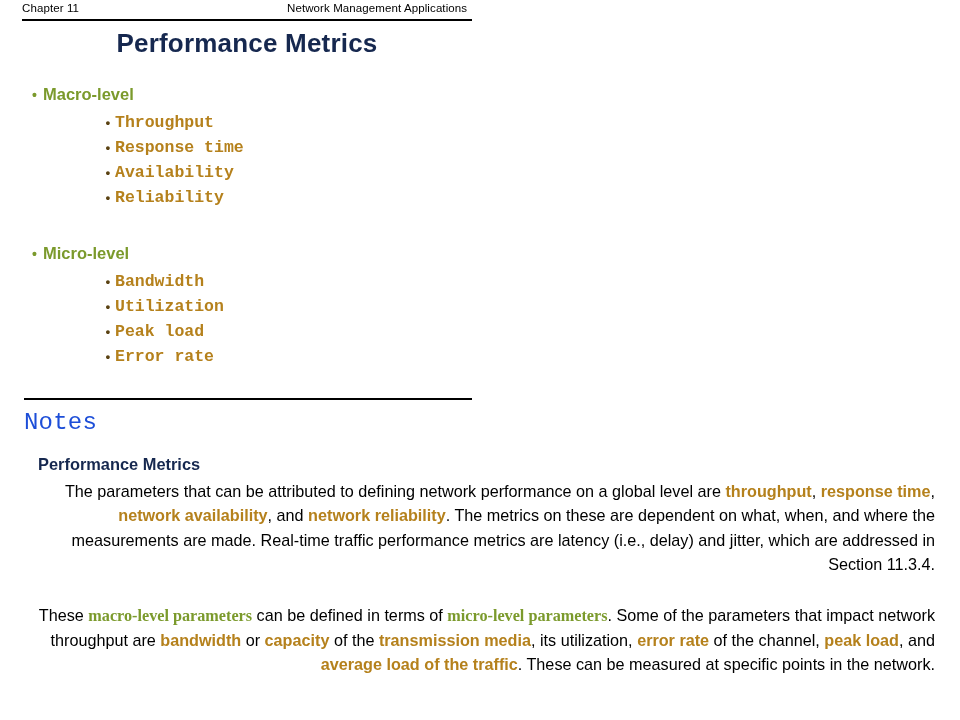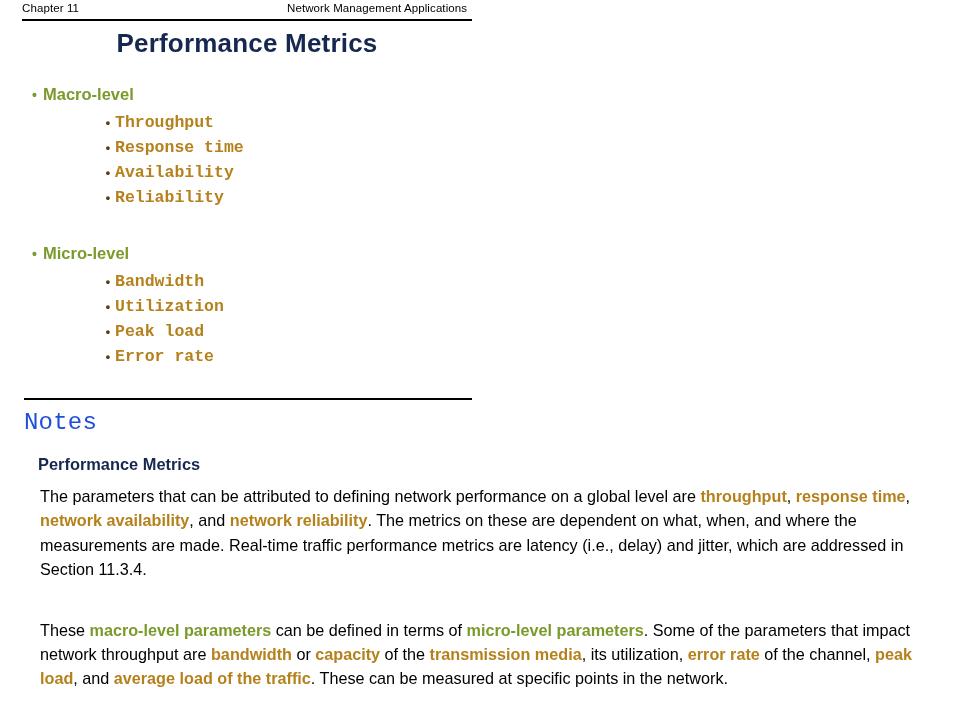--- a/index.html
+++ b/index.html
@@ -140,25 +140,25 @@
     color: #000000;
   }
   .notes-subtitle {
     font-weight: bold;
     color: #16284f;
     font-size: 16.4px;
     padding-left: 6px;
     display: block;
     margin-bottom: 2px;
   }
-  .para { margin: 8px; }
+  .para { margin: 3px; text-align: right; }
   .para-gap { height: 21px; }
 
   .k-orange { color: #b5811c; font-weight: bold; }
-  .k-green  { color: #7b9a2c; font-weight: bold; }
+  .k-green  { color: #7b9a2c; font-weight: bold; font-family: Liberation Serif, serif; }
 </style>
 </head>
 <body>
 
 <div class="slide">
 
   <div class="slide-header">
     <div class="hdr-left">Chapter 11</div>
     <div class="hdr-right">Network Management Applications</div>
   </div>

